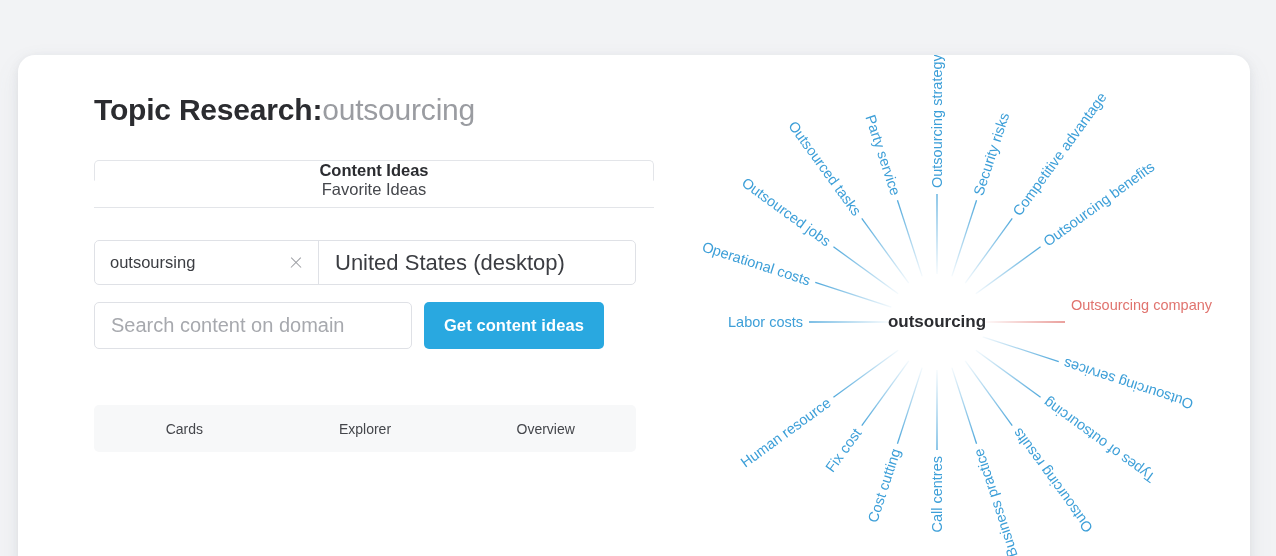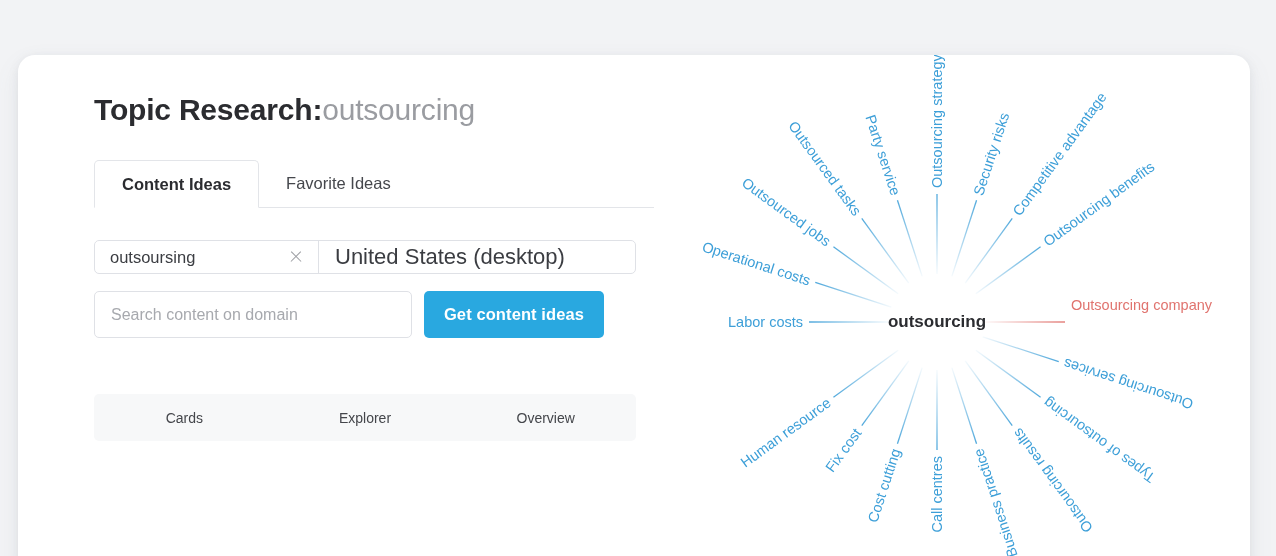--- a/index.html
+++ b/index.html
@@ -49,20 +49,21 @@
   }
 
   
   #tabs-row {
     position: relative;
     margin-top: 33px;
     height: 47px;
     border-bottom: 1px solid #e3e5e9;
     display: flex;
     align-items: stretch;
+    flex-direction: column;
   }
   .tab {
     display: flex;
     align-items: center;
     justify-content: center;
     padding: 0 27px;
     font-size: 16.5px;
     color: #45474c;
     cursor: pointer;
     background: transparent;
@@ -76,21 +77,21 @@
     border-bottom: 1px solid #fff;
     border-radius: 5px 5px 0 0;
     margin-bottom: -1px;
   }
 
   
   #keyword-row {
     margin-top: 32px;
     display: flex;
     width: 542px;
-    height: 34px;
+    height: 45px;
     border: 1px solid #dfe1e6;
     border-radius: 5px;
     box-sizing: border-box;
     background: #fff;
   }
   #keyword-field {
     flex: 0 0 224px;
     display: flex;
     align-items: center;
     border-right: 1px solid #dfe1e6;
@@ -140,21 +141,21 @@
     align-items: stretch;
     gap: 12px;
   }
   #domain-input {
     width: 318px;
     height: 47px;
     border: 1px solid #dfe1e6;
     border-radius: 5px;
     box-sizing: border-box;
     padding: 0 16px;
-    font-size: 16px;
+    font-size: 20px;
     font-family: "Liberation Sans", sans-serif;
     color: #3b3d42;
     background: #fff;
     outline: none;
   }
   #domain-input::placeholder { color: #a7a9ae; }
 
   #get-ideas-button {
     width: 180px;
     height: 47px;

